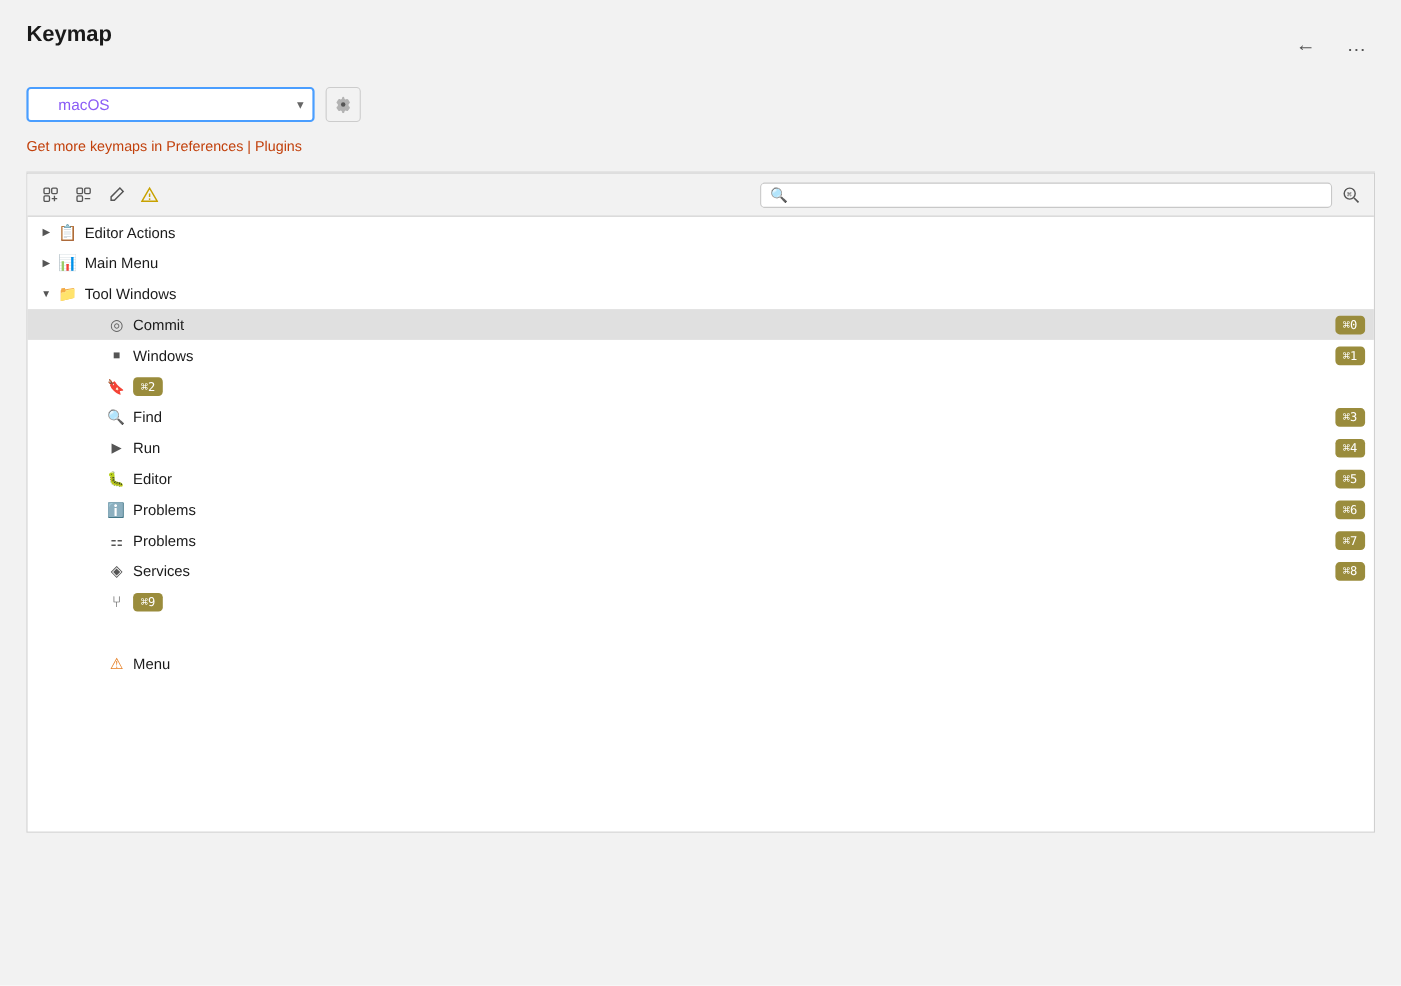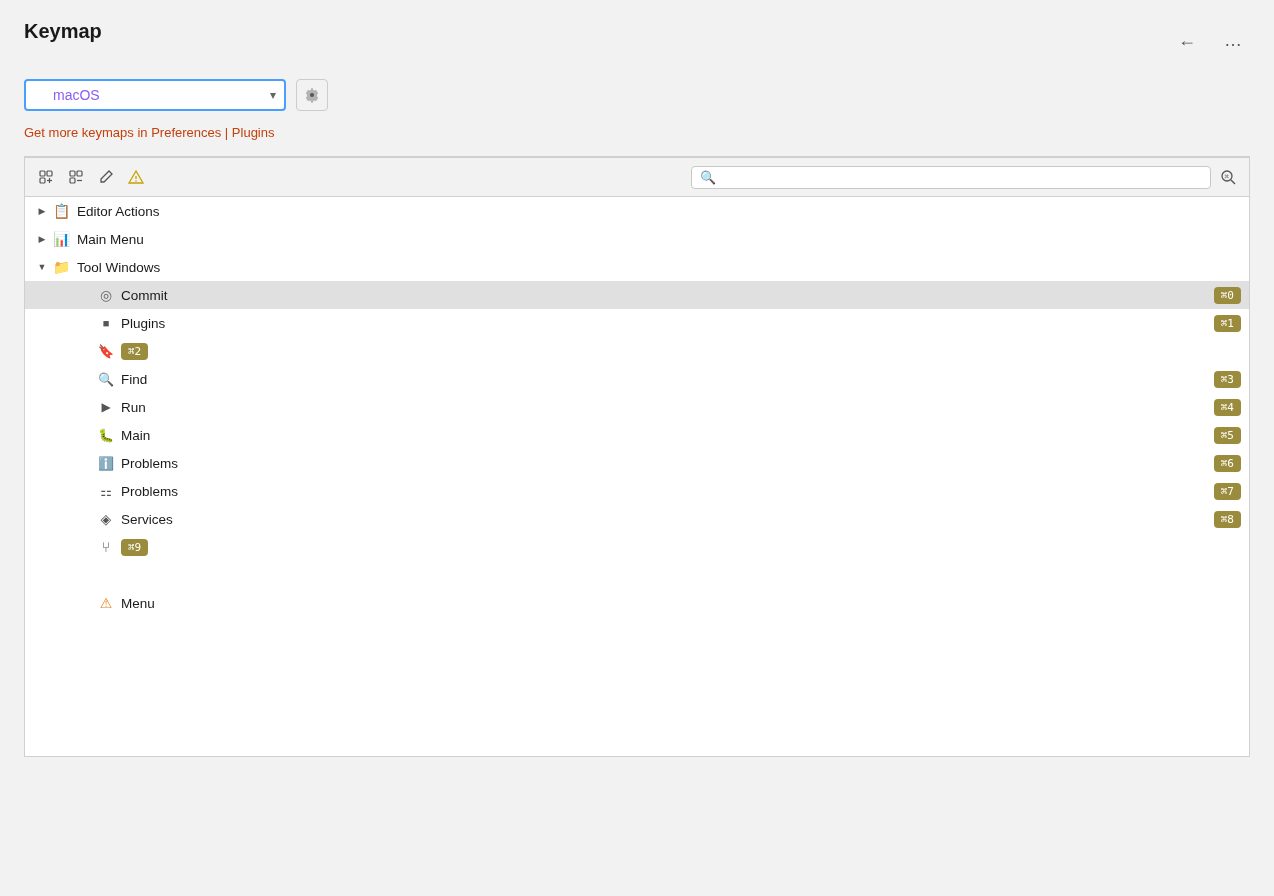--- a/index.html
+++ b/index.html
@@ -288,21 +288,21 @@
         </div>
         <div class="tree-item selected" style="padding-left: 52px;">
           <span class="expand-arrow" style="color: rgb(85, 85, 85); font-size: 9px;"></span>
           <span class="item-icon" style="width:18px;height:18px;display:flex;align-items:center;justify-content:center;margin-right:6px;flex-shrink:0;color:#666; font-size:14px;">◎</span>
           <span class="item-label">Commit</span>
           <span class="shortcut-badge">⌘0</span>
         </div>
         <div class="tree-item" style="padding-left: 52px;">
           <span class="expand-arrow" style="color: rgb(85, 85, 85); font-size: 9px;"></span>
           <span class="item-icon" style="width:18px;height:18px;display:flex;align-items:center;justify-content:center;margin-right:6px;flex-shrink:0;color:#555; font-size:11px;">■</span>
-          <span class="item-label">Plugins</span>
+          <span class="item-label">Windows</span>
           <span class="shortcut-badge">⌘1</span>
         </div>
         <div class="tree-item" style="padding-left: 52px;">
           <span class="expand-arrow" style="color: rgb(85, 85, 85); font-size: 9px;"></span>
           <span class="item-icon" style="width:18px;height:18px;display:flex;align-items:center;justify-content:center;margin-right:6px;flex-shrink:0;color:#555; font-size:13px;">🔖</span>
           <span class="shortcut-badge">⌘2</span>
         </div>
         <div class="tree-item" style="padding-left: 52px;">
           <span class="expand-arrow" style="color: rgb(85, 85, 85); font-size: 9px;"></span>
           <span class="item-icon" style="width:18px;height:18px;display:flex;align-items:center;justify-content:center;margin-right:6px;flex-shrink:0;color:#555; font-size:13px;">🔍</span>
@@ -311,21 +311,21 @@
         </div>
         <div class="tree-item" style="padding-left: 52px;">
           <span class="expand-arrow" style="color: rgb(85, 85, 85); font-size: 9px;"></span>
           <span class="item-icon" style="width:18px;height:18px;display:flex;align-items:center;justify-content:center;margin-right:6px;flex-shrink:0;color:#555; font-size:12px;">▶</span>
           <span class="item-label">Run</span>
           <span class="shortcut-badge">⌘4</span>
         </div>
         <div class="tree-item" style="padding-left: 52px;">
           <span class="expand-arrow" style="color: rgb(85, 85, 85); font-size: 9px;"></span>
           <span class="item-icon" style="width:18px;height:18px;display:flex;align-items:center;justify-content:center;margin-right:6px;flex-shrink:0;color:#c0392b; font-size:13px;">🐛</span>
-          <span class="item-label">Main</span>
+          <span class="item-label">Editor</span>
           <span class="shortcut-badge">⌘5</span>
         </div>
         <div class="tree-item" style="padding-left: 52px;">
           <span class="expand-arrow" style="color: rgb(85, 85, 85); font-size: 9px;"></span>
           <span class="item-icon" style="width:18px;height:18px;display:flex;align-items:center;justify-content:center;margin-right:6px;flex-shrink:0;color:#e67e22; font-size:13px;">ℹ️</span>
           <span class="item-label">Problems</span>
           <span class="shortcut-badge">⌘6</span>
         </div>
         <div class="tree-item" style="padding-left: 52px;">
           <span class="expand-arrow" style="color: rgb(85, 85, 85); font-size: 9px;"></span>

